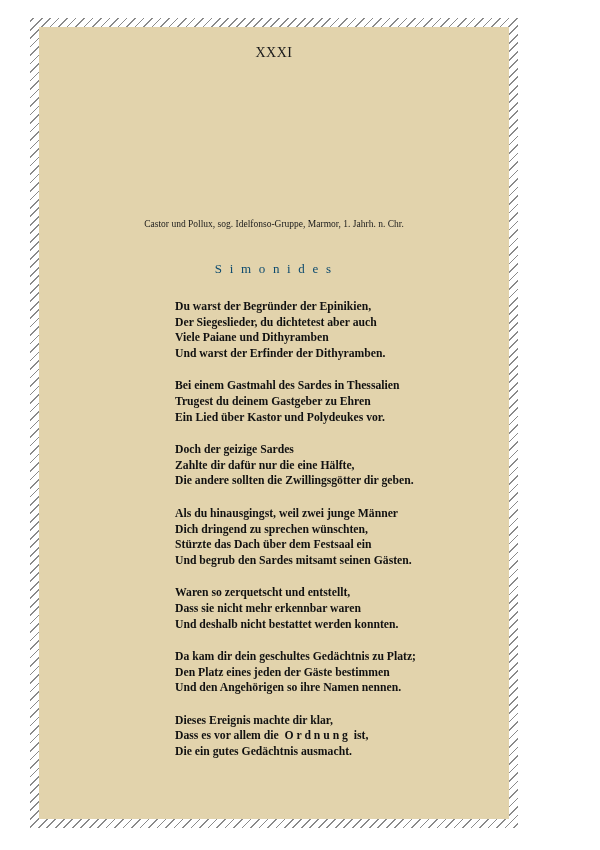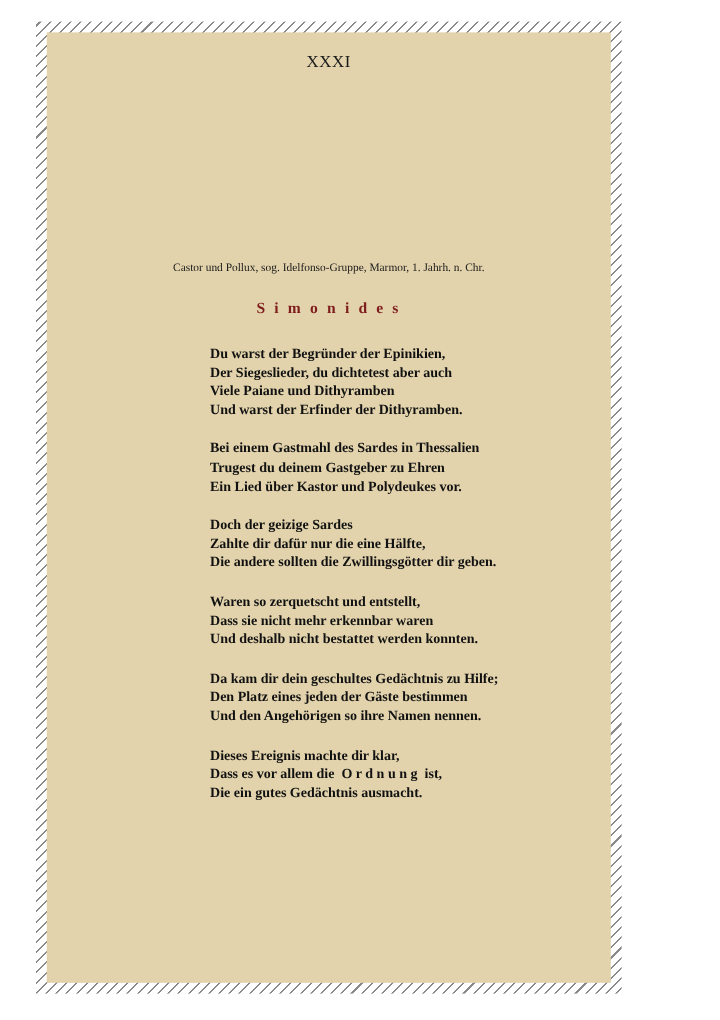--- a/index.html
+++ b/index.html
@@ -58,23 +58,23 @@
   }
   .caption {
     text-align: center;
     font-size: 9.5px;
     color: #1a1a1a;
     margin-top: 8px;
   }
   .poem-title {
     text-align: center;
     font-size: 13px;
-    font-weight: bold;
-    color: #7f1d1d;
-    margin-top: 20px;
+    font-weight: normal;
+    color: #0c4a6e;
+    margin-top: 32px;
     letter-spacing: 3px;
   }
   .poem {
     margin: 22px 0 0 0;
     padding: 0 1px 0 136px;
   }
   .stanza {
     margin-bottom: 17px;
   }
   .line {
@@ -117,29 +117,35 @@
         <div class="line">Trugest du deinem Gastgeber zu Ehren</div>
         <div class="line">Ein Lied über Kastor und Polydeukes vor.</div>
       </div>
 
       <div class="stanza">
         <div class="line">Doch der geizige Sardes</div>
         <div class="line">Zahlte dir dafür nur die eine Hälfte,</div>
         <div class="line">Die andere sollten die Zwillingsgötter dir geben.</div>
       </div>
 
+      <div class="stanza">
+        <div class="line">Als du hinausgingst, weil zwei junge Männer</div>
+        <div class="line">Dich dringend zu sprechen wünschten,</div>
+        <div class="line">Stürzte das Dach über dem Festsaal ein</div>
+        <div class="line">Und begrub den Sardes mitsamt seinen Gästen.</div>
+      </div>
 
       <div class="stanza">
         <div class="line">Waren so zerquetscht und entstellt,</div>
         <div class="line">Dass sie nicht mehr erkennbar waren</div>
         <div class="line">Und deshalb nicht bestattet werden konnten.</div>
       </div>
 
       <div class="stanza">
-        <div class="line">Da kam dir dein geschultes Gedächtnis zu Hilfe;</div>
+        <div class="line">Da kam dir dein geschultes Gedächtnis zu Platz;</div>
         <div class="line">Den Platz eines jeden der Gäste bestimmen</div>
         <div class="line">Und den Angehörigen so ihre Namen nennen.</div>
       </div>
 
       <div class="stanza">
         <div class="line">Dieses Ereignis machte dir klar,</div>
         <div class="line">Dass es vor allem die  O r d n u n g  ist,</div>
         <div class="line">Die ein gutes Gedächtnis ausmacht.</div>
       </div>
 

